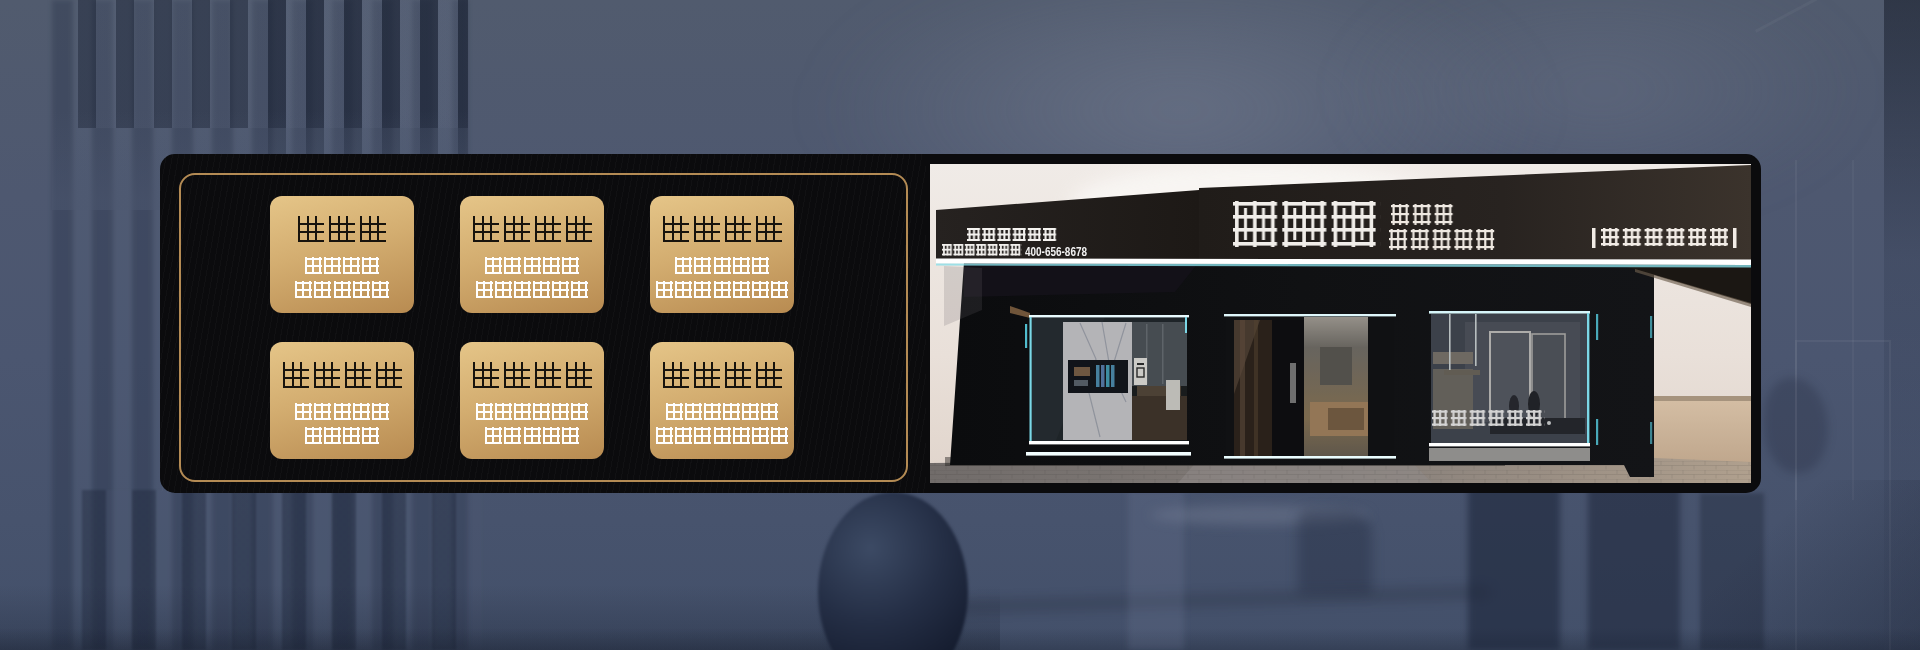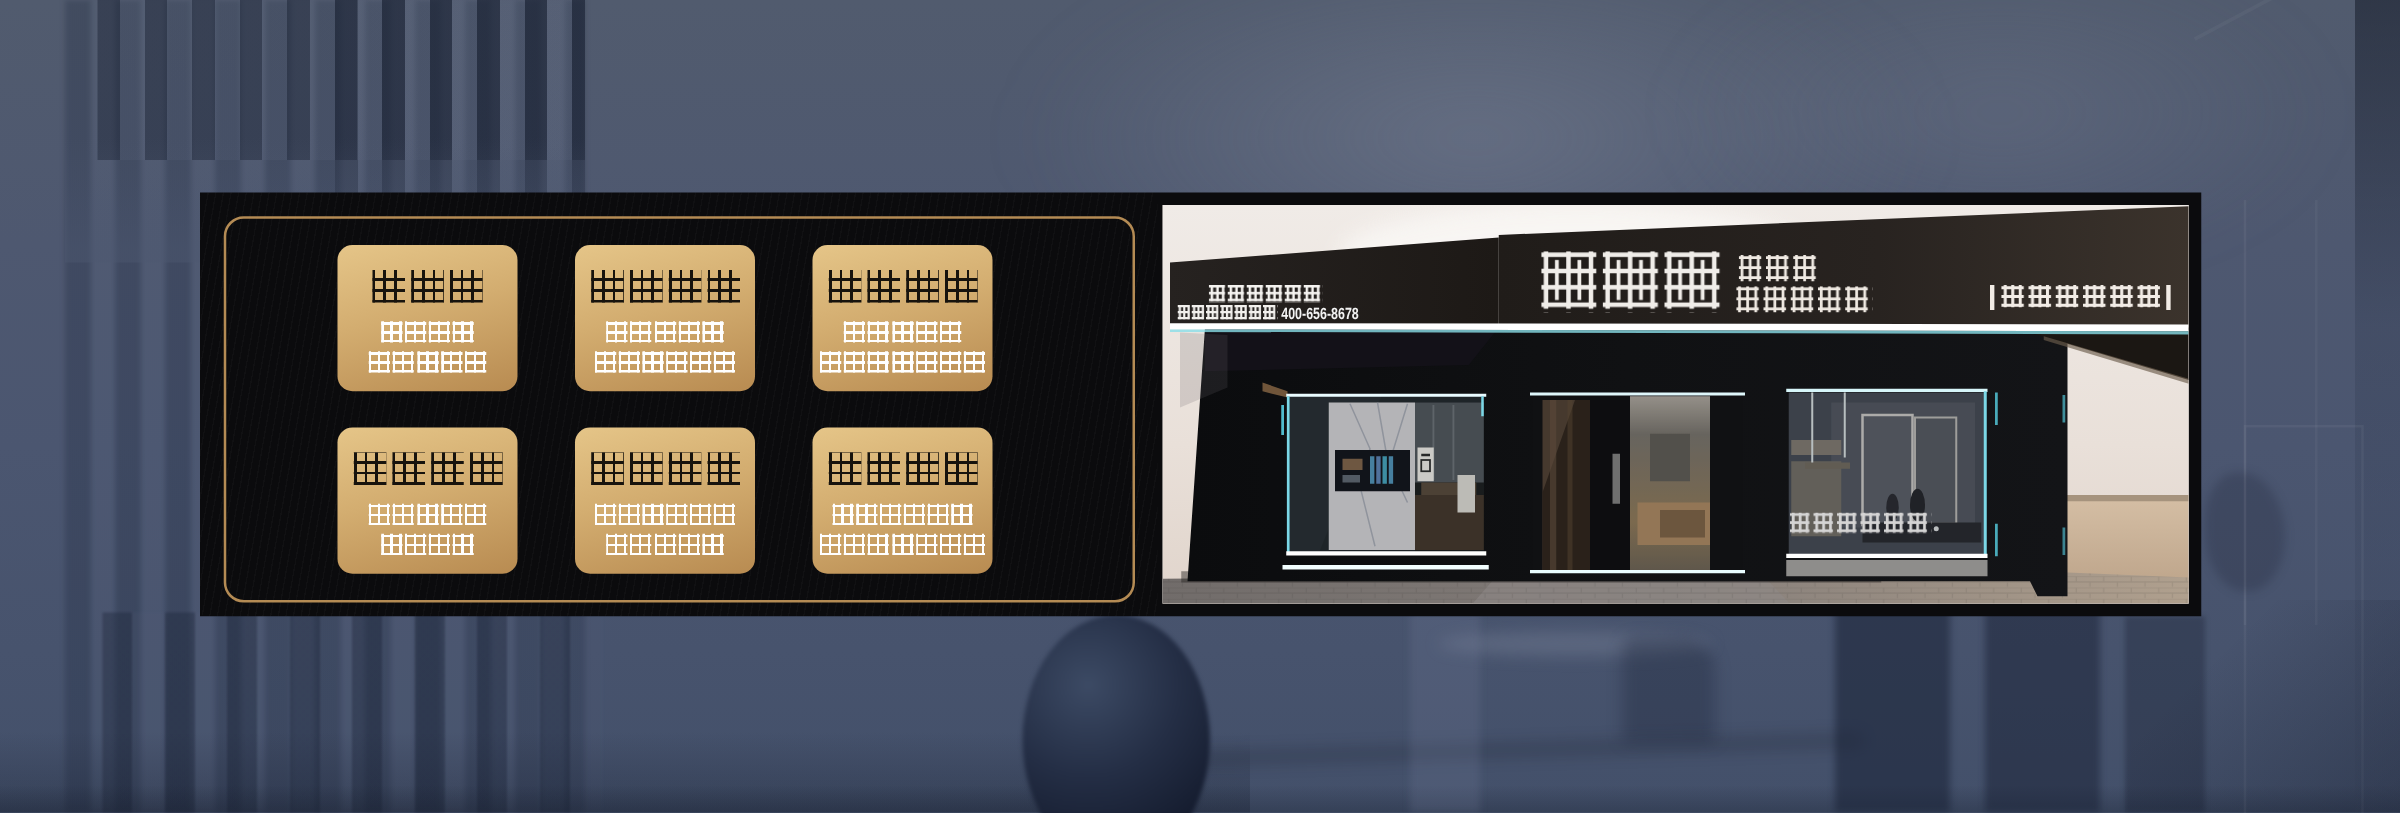--- a/index.html
+++ b/index.html
@@ -76,21 +76,21 @@
 <div class="abs" style="left:1764px;top:378px;width:64px;height:95px;border-radius:40% 55% 45% 50%;
   background:rgba(22,28,44,.22);filter:blur(4px);"></div>
 
 <div class="abs" style="left:1700px;top:493px;width:64px;height:157px;background:rgba(16,24,40,.3);filter:blur(2px);"></div>
 
 <div class="abs" style="left:1755px;top:30px;width:180px;height:3px;background:rgba(255,255,255,.04);transform:rotate(-28deg);transform-origin:0 0;"></div>
 
 <div class="abs" style="left:1700px;top:480px;width:220px;height:170px;
   background:linear-gradient(135deg,rgba(20,26,42,0) 30%,rgba(20,26,42,.35));"></div>
 
-<div class="abs" id="panel" style="left:160px;top:154px;width:1601px;height:339px;background:#0b0b0d;border-radius:0;">
+<div class="abs" id="panel" style="left:160px;top:154px;width:1601px;height:339px;background:#0b0b0d;border-radius:15px;">
 
   <div class="abs" style="left:0;top:0;width:766px;height:339px;border-radius:5px 0 0 5px;overflow:hidden;
     background:repeating-linear-gradient(100deg,rgba(255,255,255,.022) 0 1px,rgba(0,0,0,0) 1px 6px);"></div>
 
   <div class="abs" style="left:19px;top:19px;width:725px;height:305px;border:2px solid #b48b54;border-radius:16px;"></div>
 
   <div class="abs" style="left:110px;top:42px;width:144px;height:117px;border-radius:12px;
     background:linear-gradient(165deg,#e5c588 0%,#d3ad70 45%,#b88b51 100%);">
 
     <div class="fg t" style="margin-top:20px;">

